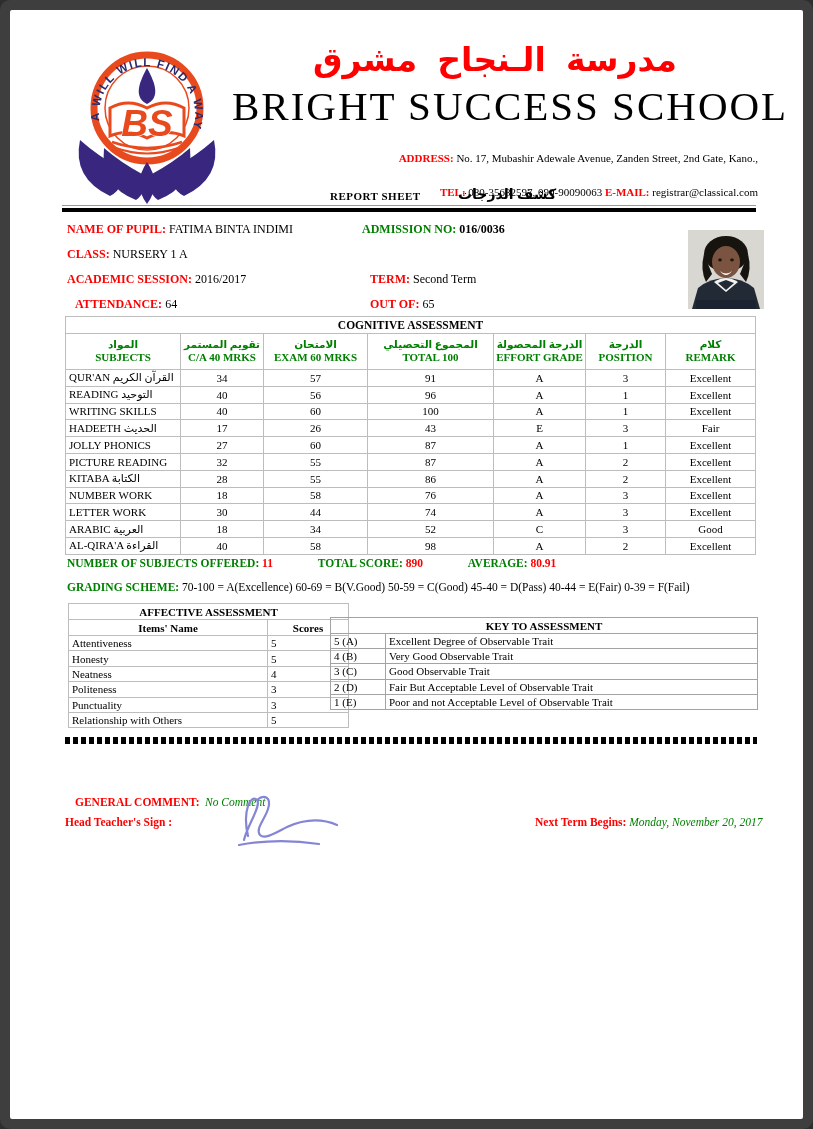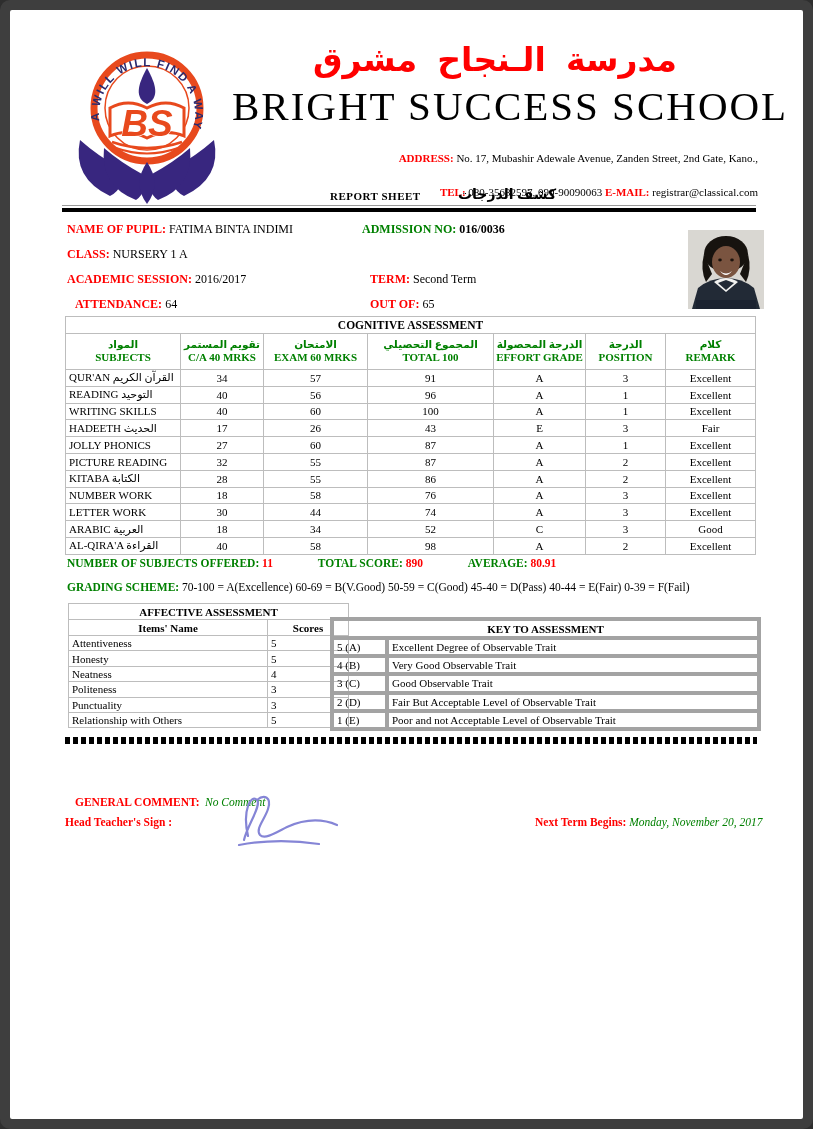--- a/index.html
+++ b/index.html
@@ -53,21 +53,21 @@
   .grading{position:absolute;left:57px;top:571px;font-size:11.5px;white-space:nowrap;}
   .grading .g{color:#008000;font-weight:bold;}
 
   
   .aff{position:absolute;left:58px;top:593px;width:280px;font-size:11px;}
   .aff th,.aff td{border:1px solid #bdbdbd;padding:0 3px;}
   .aff .cap{font-weight:bold;text-align:center;height:15px;}
   .aff thead th{font-weight:bold;text-align:center;height:15px;}
   .aff tbody td{height:14.4px;text-align:left;}
   .key{position:absolute;left:320px;top:607px;width:427px;font-size:11px;}
-  .key th,.key td{border:4px solid #a3a3a3;padding:0 3px;}
+  .key th,.key td{border:1px solid #a3a3a3;padding:0 3px;}
   .key .cap{font-weight:bold;text-align:center;height:15px;}
   .key tbody td{height:14.2px;text-align:left;}
 
   
   .divider{position:absolute;left:55px;top:727px;width:692px;height:7px;
     background:repeating-linear-gradient(90deg,#000 0 5px,#fff 5px 8px);}
   .gen-comment{position:absolute;left:65px;top:786px;font-size:11.5px;}
   .gen-comment .v{position:absolute;left:130px;top:0;width:200px;color:#008000;font-style:italic;white-space:nowrap;}
   .sign-label{position:absolute;left:55px;top:806px;font-size:11.5px;}
   .signature{position:absolute;left:205px;top:778px;width:135px;height:64px;}

